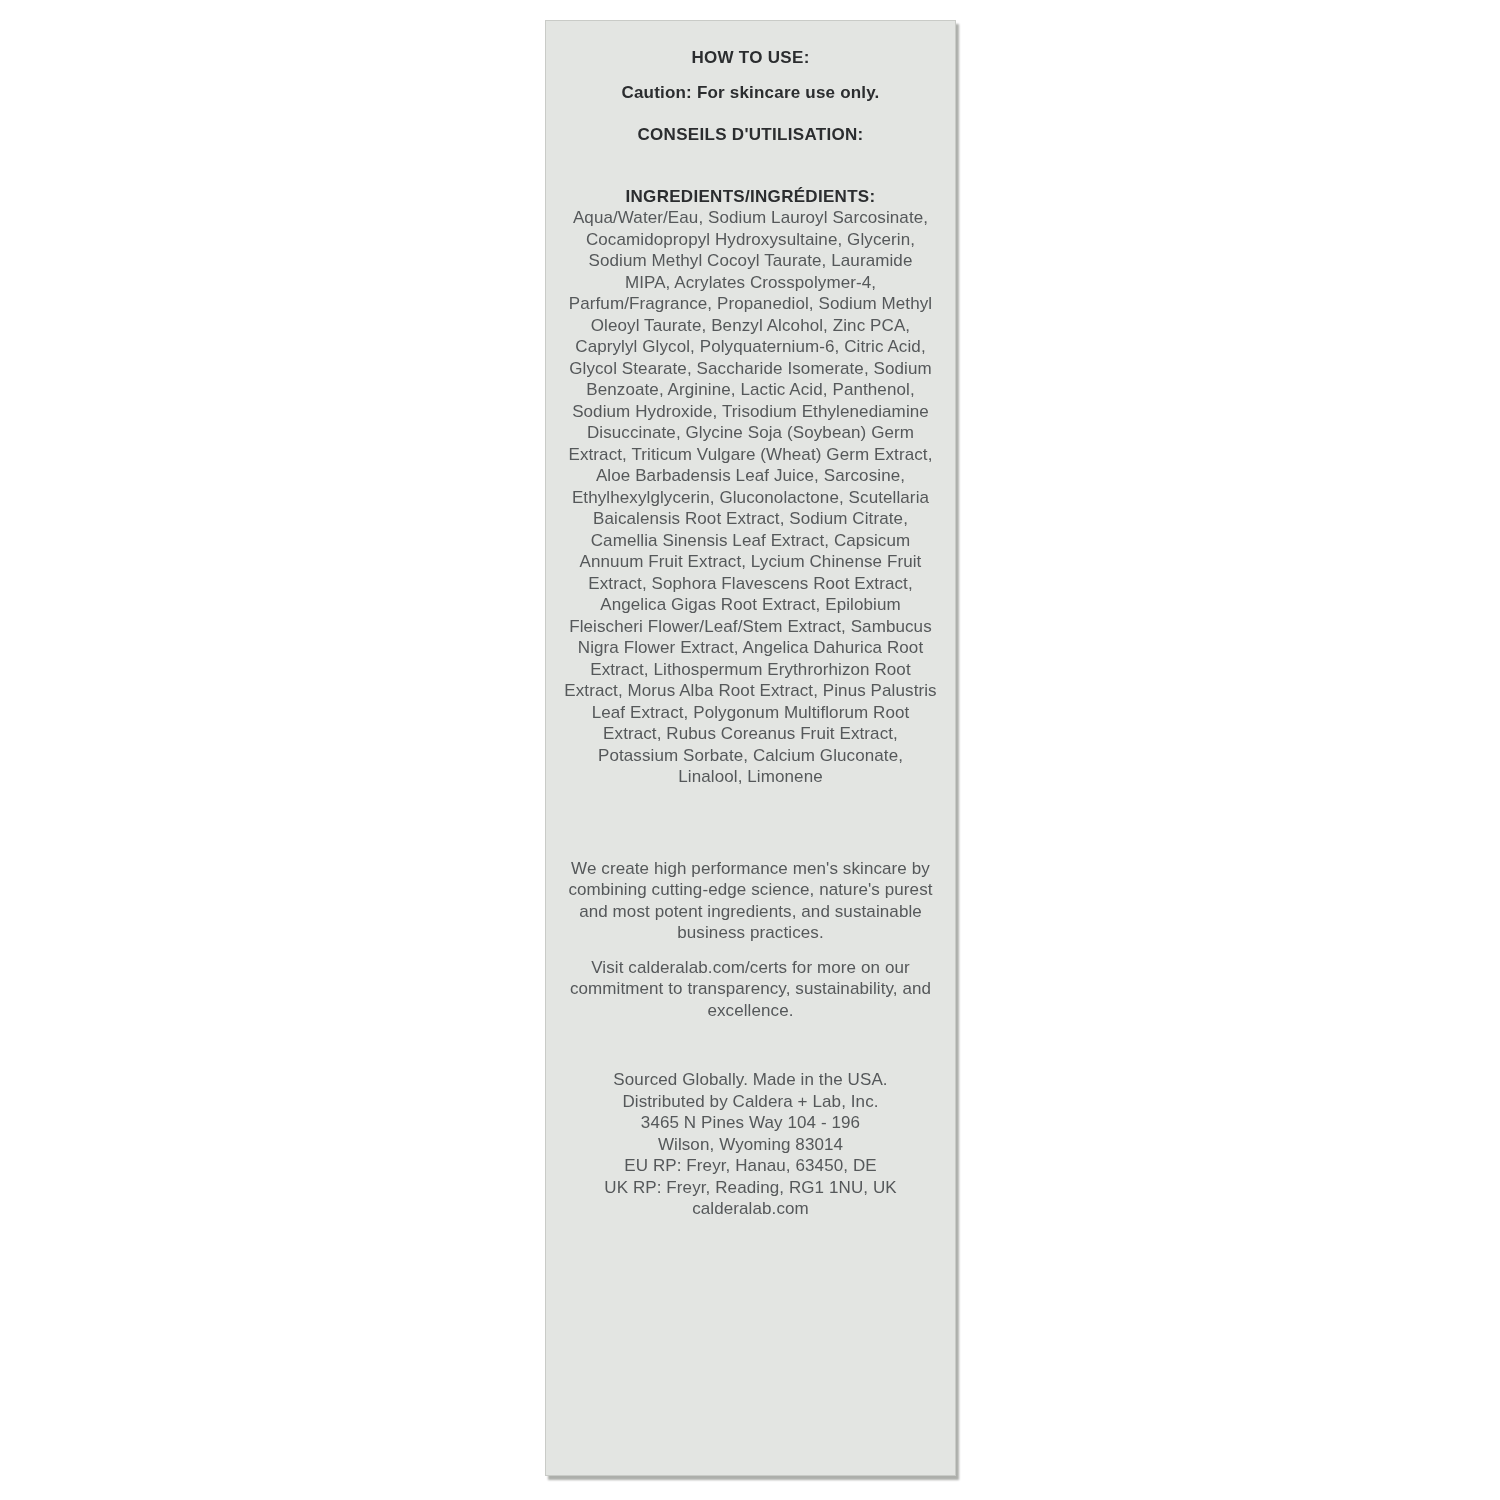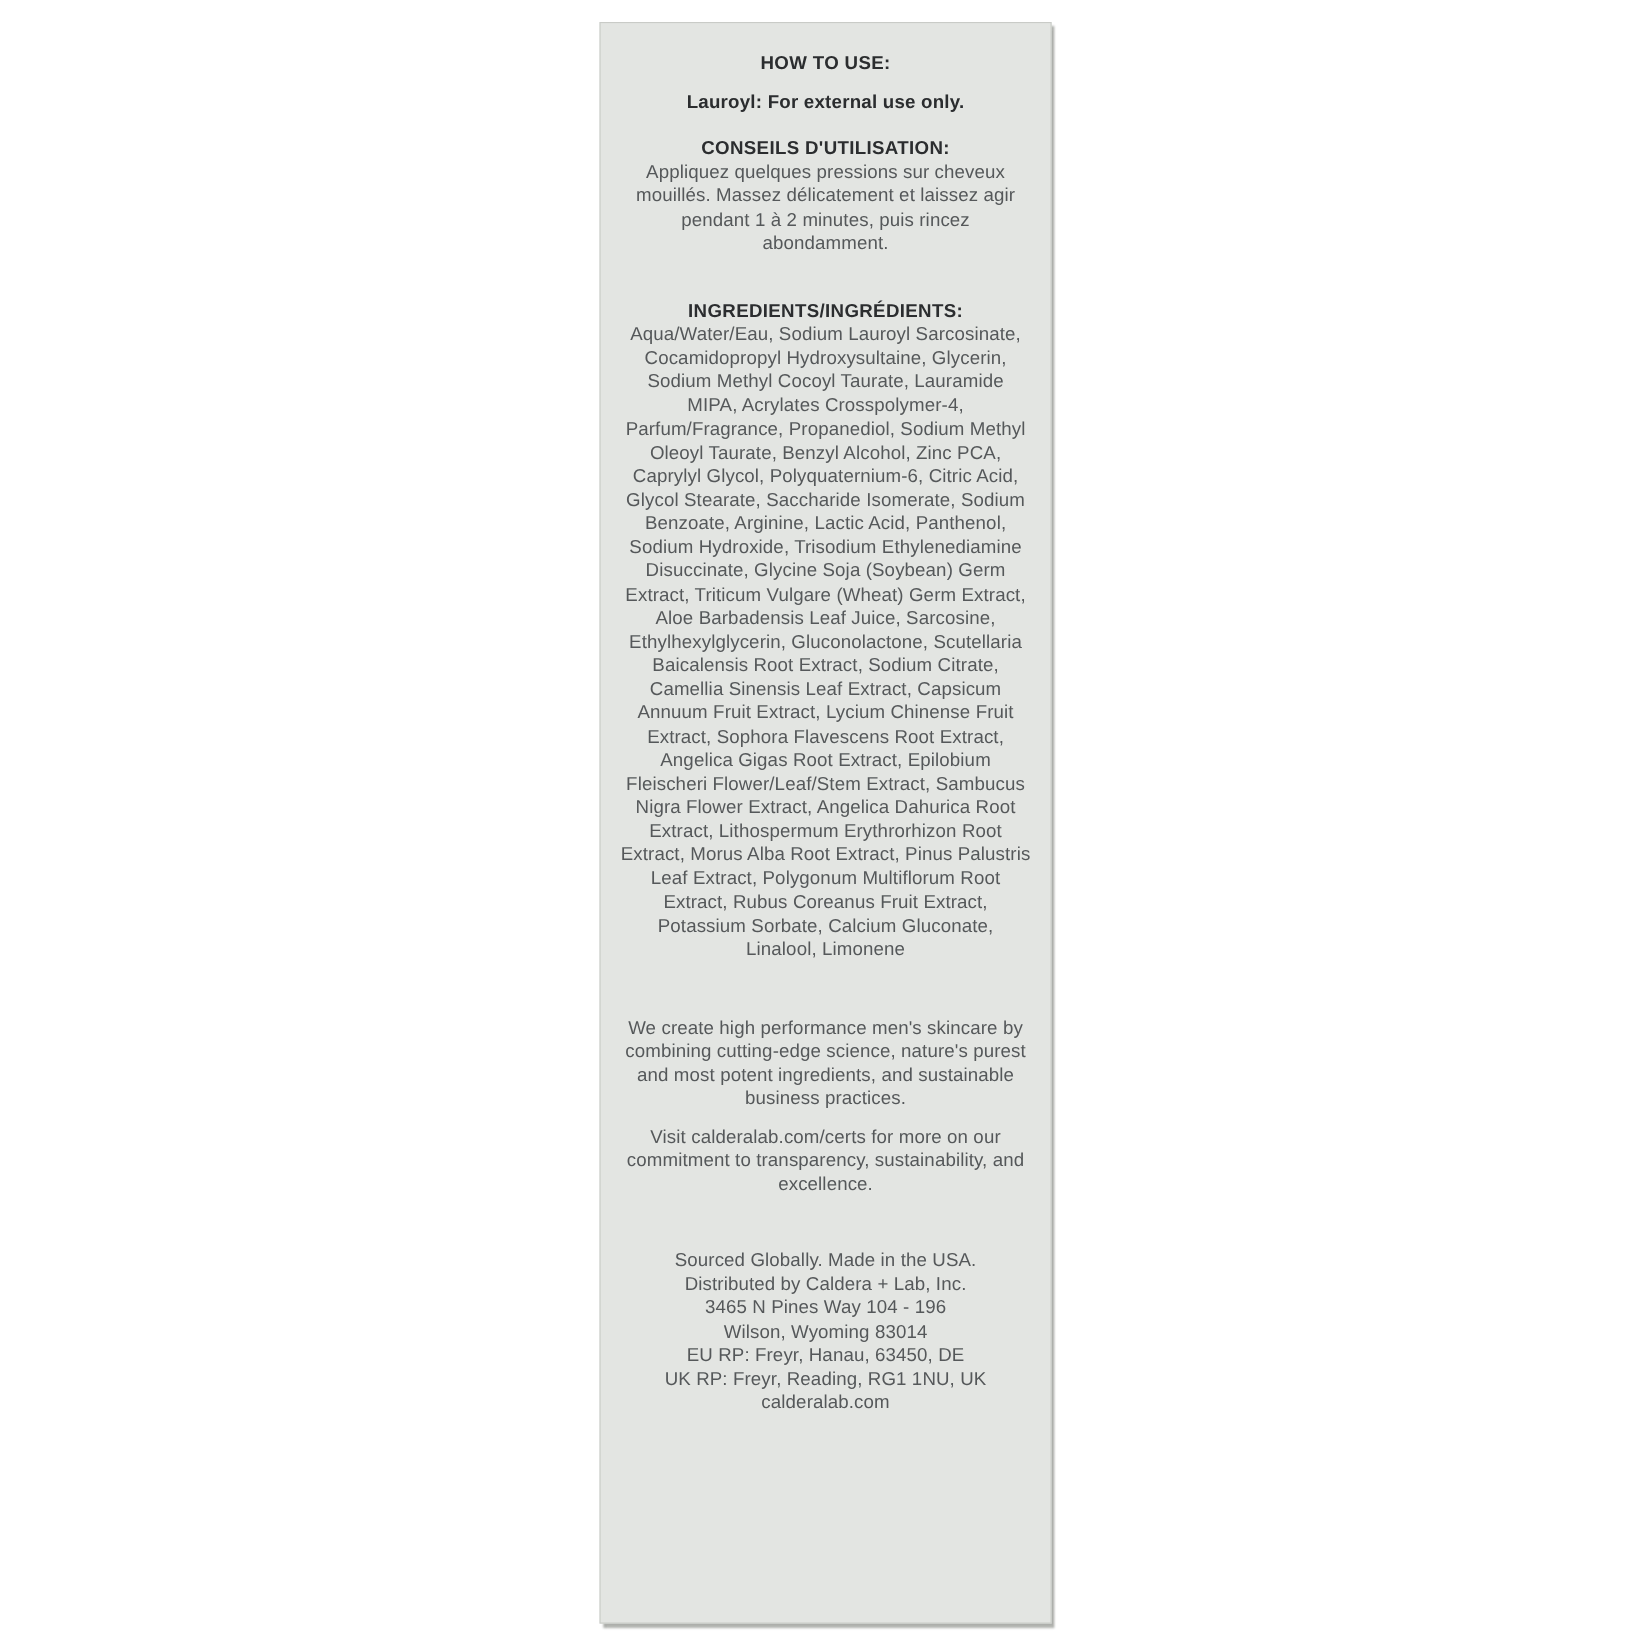--- a/index.html
+++ b/index.html
@@ -43,40 +43,39 @@
     letter-spacing: 0.1px;
   }
   .panel p.bold {
     font-weight: 700;
     color: var(--heading-color);
     letter-spacing: 0.2px;
   }
   .mt-caution { margin-top: 13px; }
   .sec-conseils { margin-top: 21px; }
   .sec-ingredients { margin-top: 40px; }
-  .sec-about { margin-top: 50px; }
+  .sec-about { margin-top: 70px; }
   .mt-certs { margin-top: 13px; }
   .sec-company { margin-top: 48px; }
   .narrow { max-width: 312px; margin-left: auto; margin-right: auto; }
   .underline { text-underline-offset: 3px; text-decoration-thickness: 1px; }
 </style>
 </head>
 <body>
 
 <div class="page">
   <div class="panel">
 
     <section>
       <h2>HOW TO USE:</h2>
-      <p class="bold mt-caution">Lauroyl: For external use only.</p>
+      <p class="bold mt-caution">Caution: For skincare use only.</p>
     </section>
 
     <section class="sec-conseils">
       <h2>CONSEILS D'UTILISATION:</h2>
-      <p>Appliquez quelques pressions sur cheveux mouillés. Massez délicatement et laissez agir pendant 1 à 2 minutes, puis rincez abondamment.</p>
     </section>
 
     <section class="sec-ingredients">
       <h2>INGREDIENTS/INGRÉDIENTS:</h2>
       <p>Aqua/Water/Eau, Sodium Lauroyl Sarcosinate, Cocamidopropyl Hydroxysultaine, Glycerin, Sodium Methyl Cocoyl Taurate, Lauramide MIPA, Acrylates Crosspolymer-4, Parfum/Fragrance, Propanediol, Sodium Methyl Oleoyl Taurate, Benzyl Alcohol, Zinc PCA, Caprylyl Glycol, Polyquaternium-6, Citric Acid, Glycol Stearate, Saccharide Isomerate, Sodium Benzoate, Arginine, Lactic Acid, Panthenol, Sodium Hydroxide, Trisodium Ethylenediamine Disuccinate, Glycine Soja (Soybean) Germ Extract, Triticum Vulgare (Wheat) Germ Extract, Aloe Barbadensis Leaf Juice, Sarcosine, Ethylhexylglycerin, Gluconolactone, Scutellaria Baicalensis Root Extract, Sodium Citrate, Camellia Sinensis Leaf Extract, Capsicum Annuum Fruit Extract, Lycium Chinense Fruit Extract, Sophora Flavescens Root Extract, Angelica Gigas Root Extract, Epilobium Fleischeri Flower/Leaf/Stem Extract, Sambucus Nigra Flower Extract, Angelica Dahurica Root Extract, Lithospermum Erythrorhizon Root Extract, Morus Alba Root Extract, Pinus Palustris Leaf Extract, Polygonum Multiflorum Root Extract, Rubus Coreanus Fruit Extract, Potassium Sorbate, Calcium Gluconate, Linalool, Limonene</p>
     </section>
 
     <section class="sec-about">
       <p>We create high performance men's skincare by combining cutting-edge science, nature's purest and most potent ingredients, and sustainable business practices.</p>
       <p class="mt-certs">Visit calderalab.com/certs for more on our commitment to transparency, sustainability, and excellence.</p>

